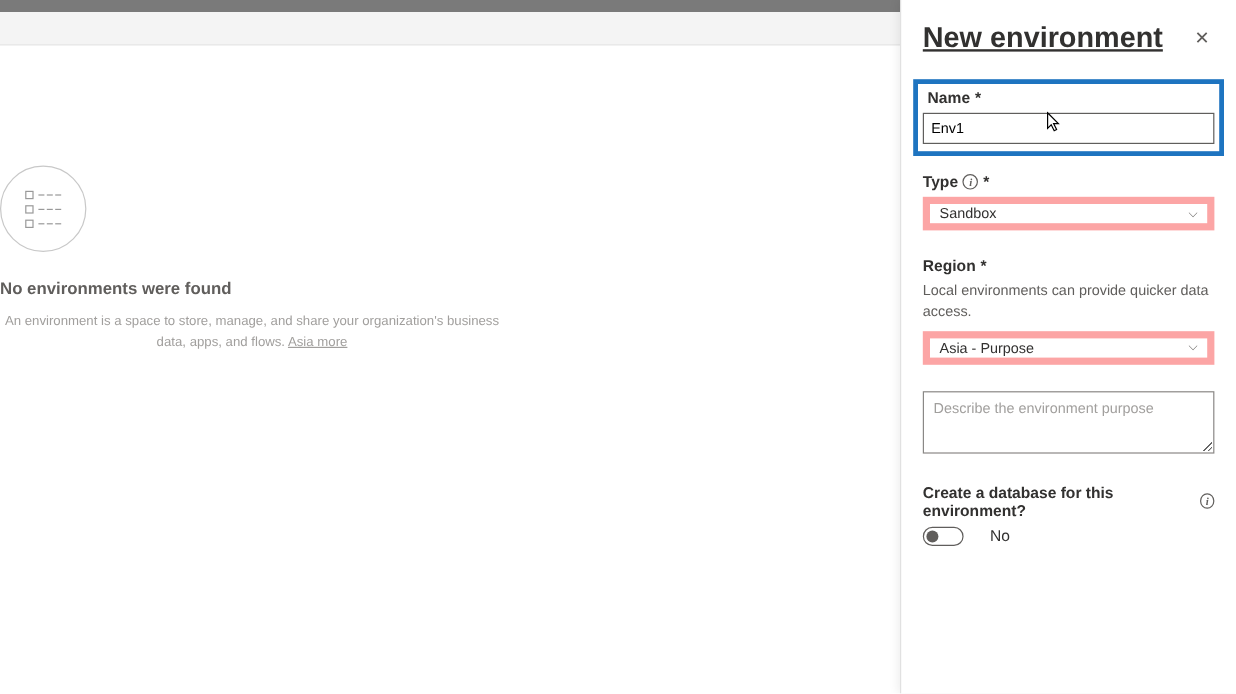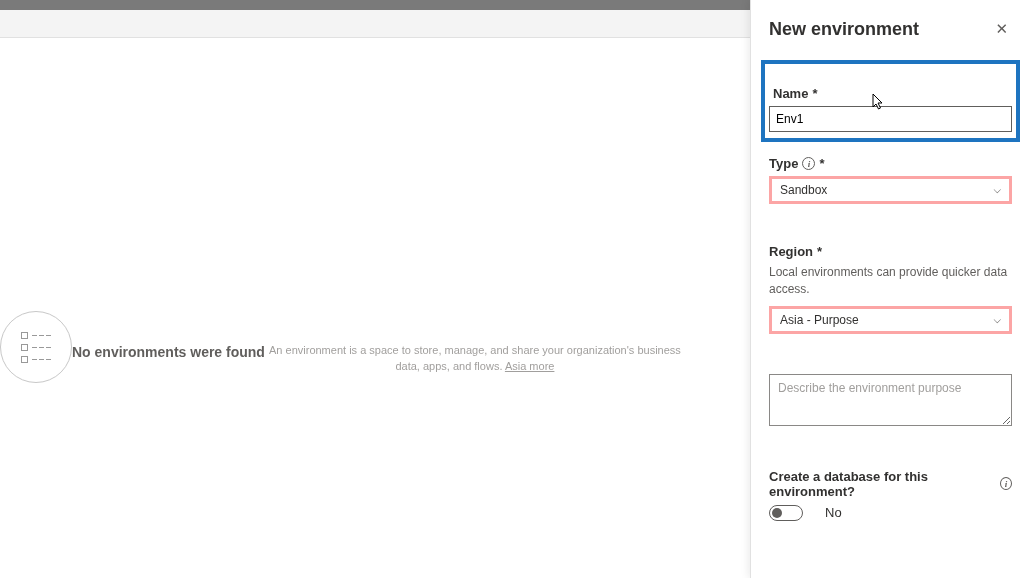--- a/index.html
+++ b/index.html
@@ -23,21 +23,21 @@
       border-bottom: 1px solid #e1e1e1;
     }
     .main-area {
       position: absolute;
       top: 38px;
       left: 0;
       right: 280px;
       bottom: 0;
       background: #fff;
       display: flex;
-      align-items: center;
+      flex-direction: column;
       padding-top: 100px;
     }
     .empty-circle {
       width: 72px;
       height: 72px;
       border: 1px solid #c8c8c8;
       border-radius: 50%;
       display: flex;
       align-items: center;
       justify-content: center;
@@ -94,31 +94,32 @@
       box-shadow: -2px 0 8px rgba(0,0,0,0.08);
       padding: 18px 18px 18px 18px;
     }
     .panel-header {
       display: flex;
       justify-content: space-between;
       align-items: center;
       margin-bottom: 28px;
     }
     .panel-title {
-      font-size: 18px;
+      font-size: 24px;
       font-weight: 600;
+      text-decoration: underline;
     }
     .close-btn {
       font-size: 15px;
       color: #605e5c;
       cursor: pointer;
       padding: 2px 4px;
     }
     .field-group {
-      margin-bottom: 40px;
+      margin-bottom: 22px;
     }
     .field-label {
       font-size: 13px;
       font-weight: 600;
       color: #323130;
       margin-bottom: 5px;
       display: flex;
       align-items: center;
       gap: 4px;
     }
@@ -129,35 +130,35 @@
       margin-bottom: 8px;
       line-height: 1.4;
     }
     .highlight-box {
       border: 4px solid #1e74c0;
       padding: 4px 4px 6px 4px;
       margin: -8px -8px 14px -8px;
     }
     .highlight-box .field-label {
       margin-left: 4px;
-      margin-top: 18px;
+      margin-top: 0;
     }
     .text-input {
       width: 100%;
       height: 26px;
       border: 1px solid #605e5c;
       padding: 0 6px;
       font-size: 12px;
       font-family: inherit;
       outline: none;
     }
     .select-input {
       width: 100%;
       height: 28px;
-      border: 3px solid #fca5a5;
+      border: 6px solid #fca5a5;
       padding: 0 8px;
       font-size: 12px;
       background: #fff;
       display: flex;
       align-items: center;
       justify-content: space-between;
       cursor: pointer;
     }
     .chevron {
       font-size: 10px;

